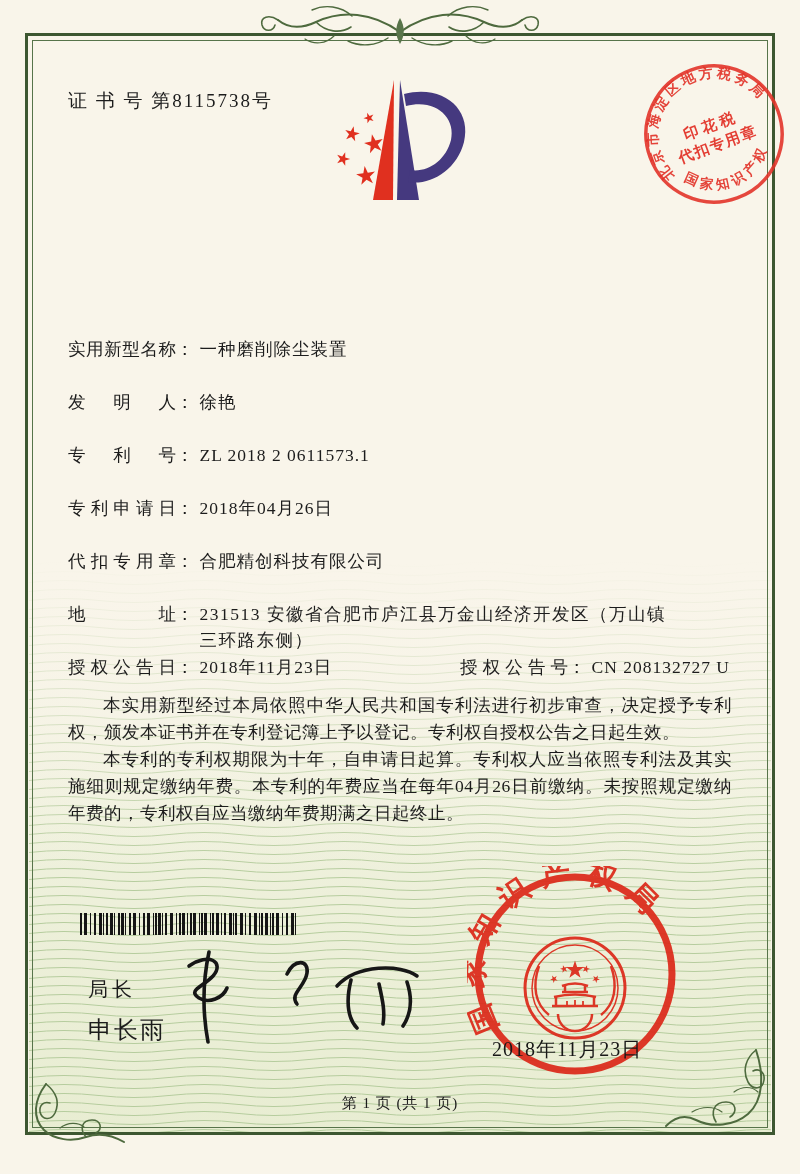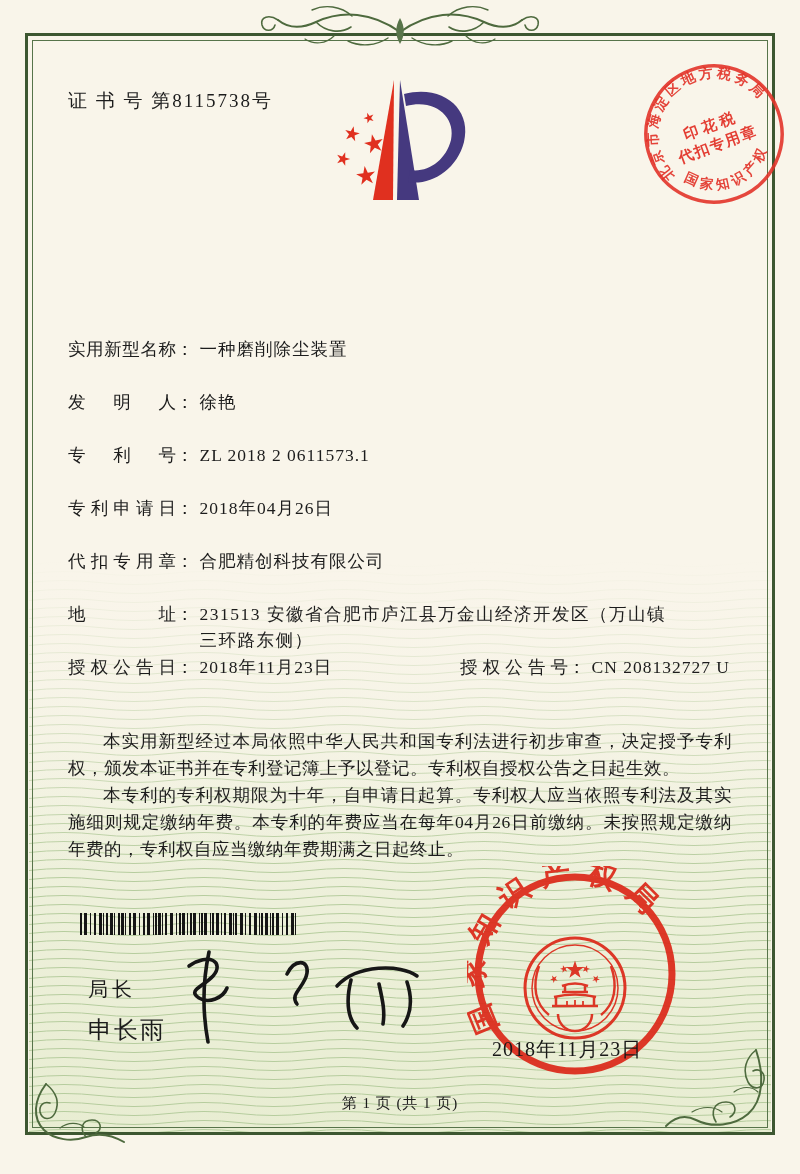--- a/index.html
+++ b/index.html
@@ -22,21 +22,21 @@
   .title{position:absolute;left:0;top:206px;width:800px;text-align:center;
          font-size:43px;font-weight:bold;letter-spacing:10px;color:#141414;}
   
   .field-row{position:absolute;left:68px;width:664px;font-size:17.5px;line-height:26px;}
   .f-label{display:inline-block;width:108px;text-align:justify;text-align-last:justify;vertical-align:top;}
   .f-colon{display:inline-block;vertical-align:top;margin-right:6px;}
   .f-value{display:inline-block;vertical-align:top;letter-spacing:1px;}
   .f-value.addr{width:480px;letter-spacing:1.5px;}
   .grant-no-pair{position:absolute;left:392px;top:0;}
   
-  .body-text{position:absolute;left:68px;top:728px;width:664px;font-size:17.5px;
+  .body-text{position:absolute;left:68px;top:692px;width:664px;font-size:17.5px;
              line-height:27px;text-align:justify;}
   .body-text p{margin:0;text-indent:2em;letter-spacing:0.5px;}
   
   .barcode{position:absolute;left:80px;top:913px;width:224px;height:22px;display:flex;align-items:stretch;}
   .barcode div{background:#151515;height:100%;flex:none;}
   
   .sig-title{position:absolute;left:88px;top:976px;font-size:20px;letter-spacing:4px;}
   .sig-name{position:absolute;left:88px;top:1014px;font-size:24px;letter-spacing:2px;}
   .sig-script{position:absolute;left:165px;top:940px;width:275px;height:110px;}
   

